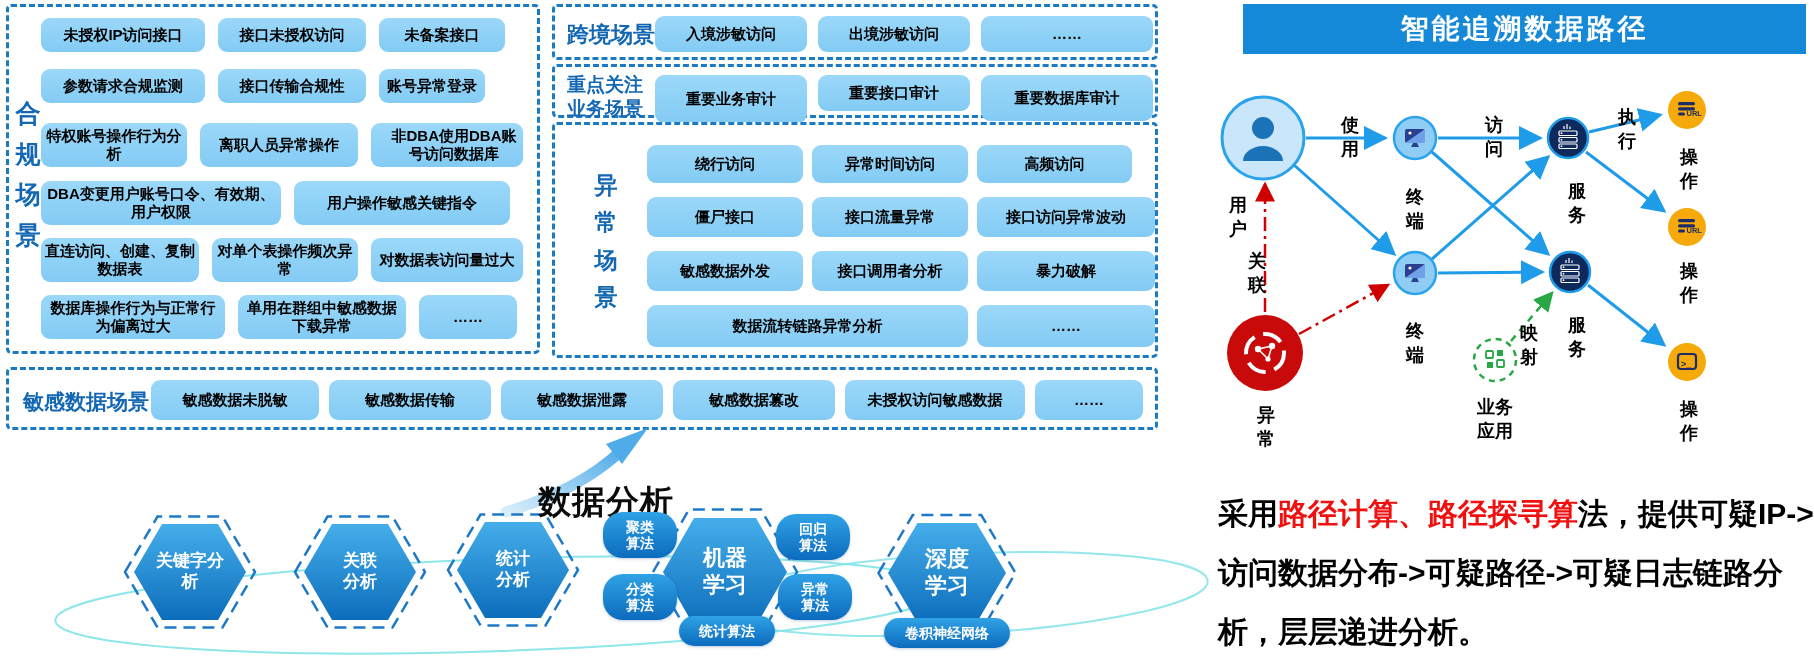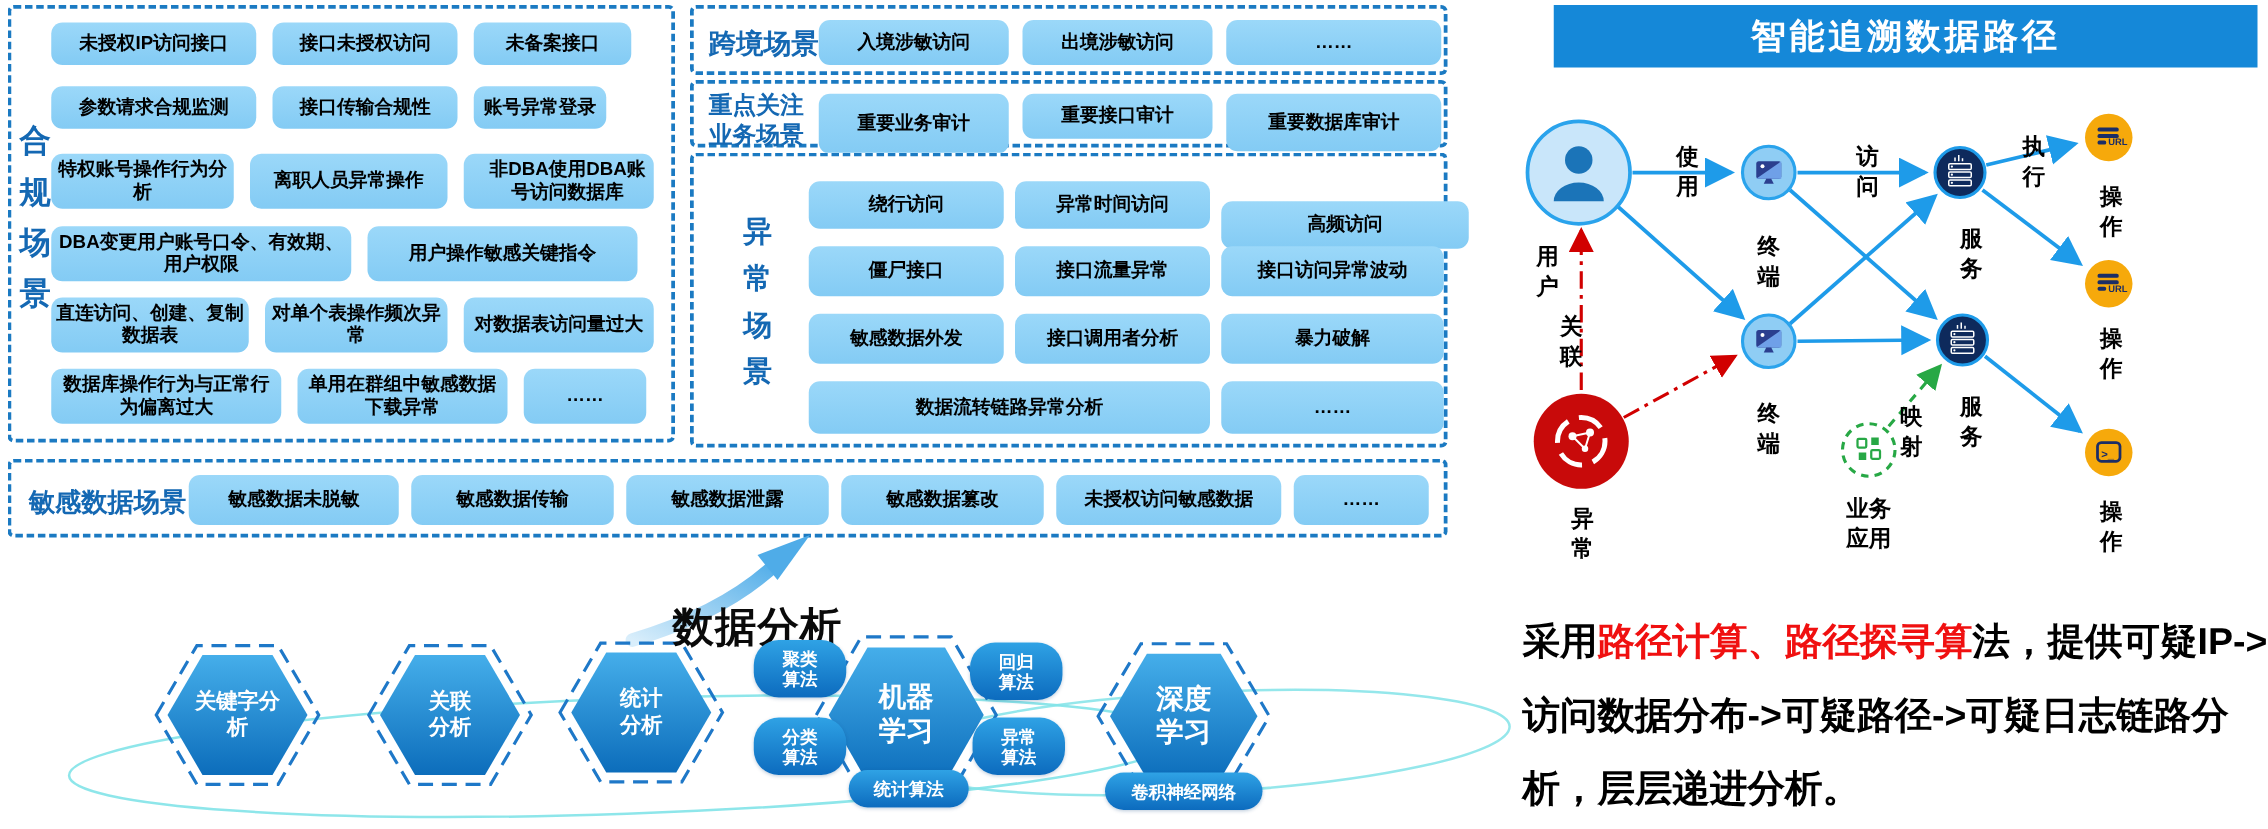--- a/index.html
+++ b/index.html
@@ -88,21 +88,21 @@
     <div class="btn" style="width:152px;height:36px;">重要接口审计</div>
     <div class="btn" style="width:172px;height:46px;">重要数据库审计</div>
   </div>
 </div>
 
 <div class="panel" style="left:552px;top:122px;width:606px;height:236px;">
   <div class="plabel vlabel" style="left:38px;top:42px;width:26px;font-size:23px;word-break:break-all;">异常场景</div>
   <div class="row" style="left:92px;top:20px;gap:9px;">
     <div class="btn" style="width:156px;height:38px;">绕行访问</div>
     <div class="btn" style="width:156px;height:38px;">异常时间访问</div>
-    <div class="btn" style="width:198px;height:38px;margin-top:16px;">高频访问</div>
+    <div class="btn" style="width:155px;height:38px;">高频访问</div>
   </div>
   <div class="row" style="left:92px;top:72px;gap:9px;">
     <div class="btn" style="width:156px;height:40px;">僵尸接口</div>
     <div class="btn" style="width:156px;height:40px;">接口流量异常</div>
     <div class="btn" style="width:178px;height:40px;">接口访问异常波动</div>
   </div>
   <div class="row" style="left:92px;top:126px;gap:9px;">
     <div class="btn" style="width:156px;height:40px;">敏感数据外发</div>
     <div class="btn" style="width:156px;height:40px;">接口调用者分析</div>
     <div class="btn" style="width:178px;height:40px;">暴力破解</div>

